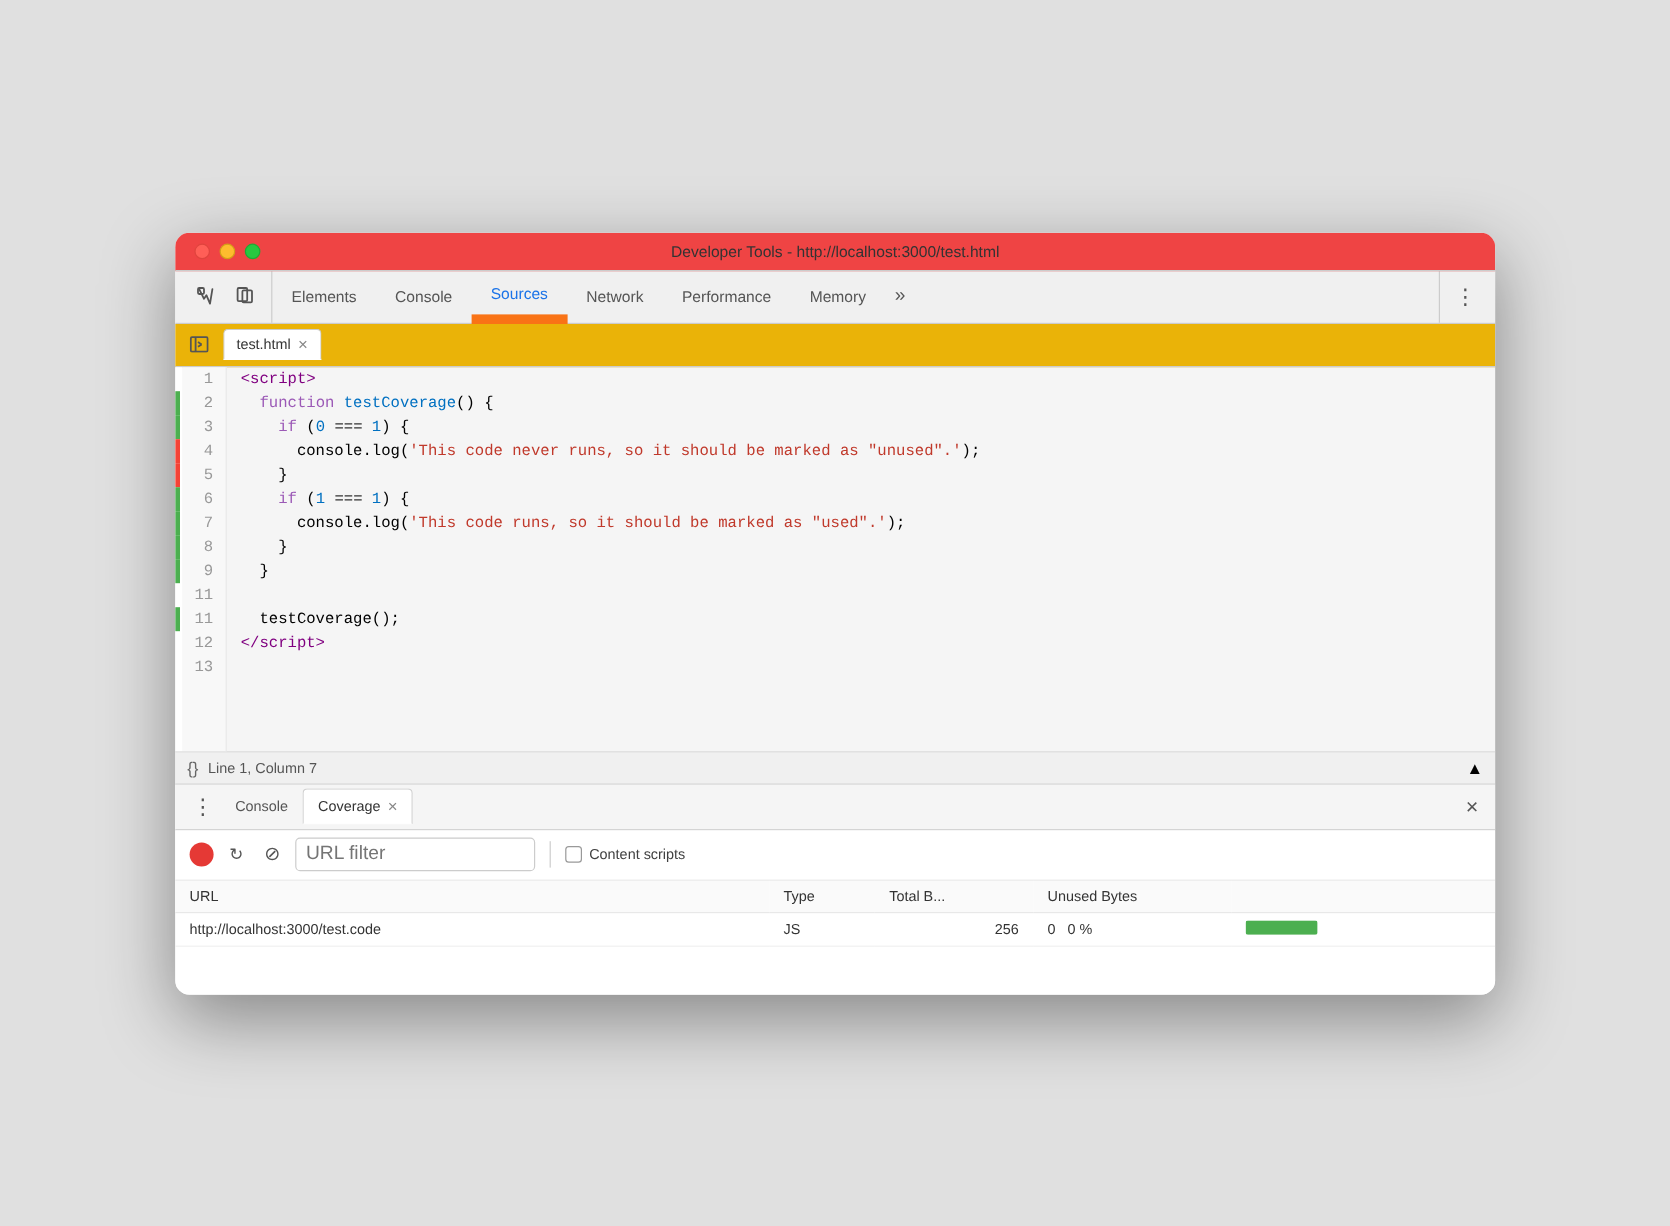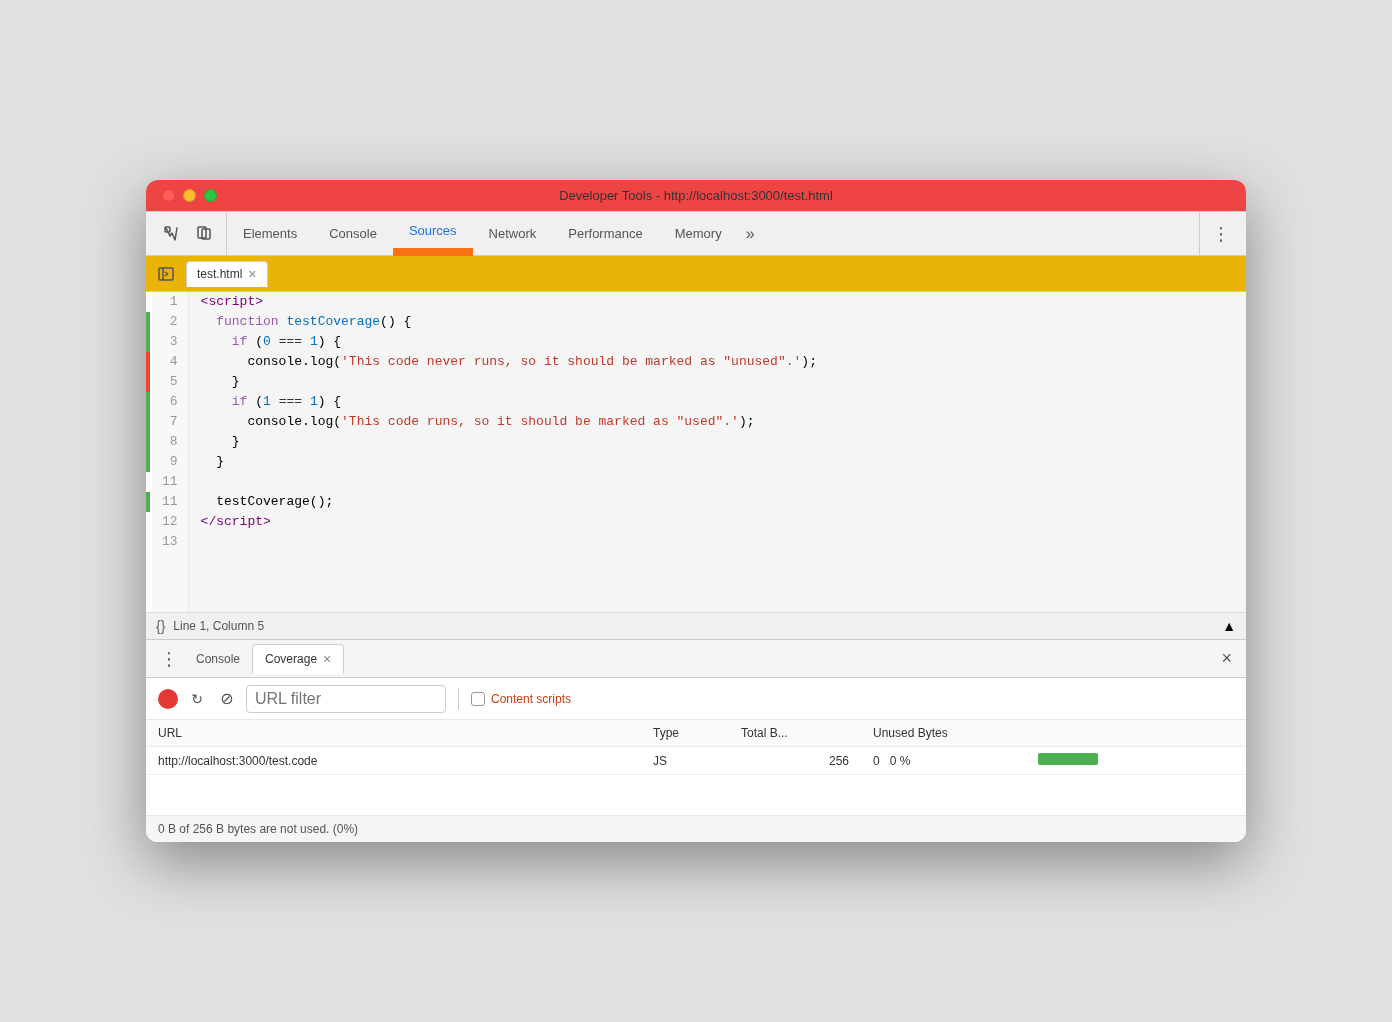--- a/index.html
+++ b/index.html
@@ -323,21 +323,21 @@
       width: 1px;
       height: 22px;
       background: #ccc;
       margin: 0 4px;
     }
     .content-scripts-label {
       display: flex;
       align-items: flex-start;
       gap: 6px;
       font-size: 12px;
-      color: #c2410c;
+      color: #404040;
       cursor: pointer;
     }
     .checkbox-custom {
       width: 14px;
       height: 14px;
       border: 1.5px solid #999;
       border-radius: 3px;
       background: #fff;
     }
     .coverage-table {
@@ -487,21 +487,21 @@
           <span class="line-num">11</span>
           <span class="line-num">12</span>
           <span class="line-num">13</span>
         </div>
       <div class="code-content" id="code-content"><span class="code-line"><span class="tag-purple">&lt;script&gt;</span></span><span class="code-line">  <span class="kw-purple">function</span> <span class="kw-blue">testCoverage</span>() {</span><span class="code-line">    <span class="kw-purple">if</span> (<span class="kw-blue">0</span> <span class="kw-dark">===</span> <span class="kw-blue">1</span>) {</span><span class="code-line">      console.log(<span class="kw-red">'This code never runs, so it should be marked as "unused".'</span>);</span><span class="code-line">    }</span><span class="code-line">    <span class="kw-purple">if</span> (<span class="kw-blue">1</span> <span class="kw-dark">===</span> <span class="kw-blue">1</span>) {</span><span class="code-line">      console.log(<span class="kw-red">'This code runs, so it should be marked as "used".'</span>);</span><span class="code-line">    }</span><span class="code-line">  }</span><span class="code-line"></span><span class="code-line">  testCoverage();</span><span class="code-line"><span class="tag-purple">&lt;/script&gt;</span></span><span class="code-line"></span></div>
     </div>
   </div>
 
   <div class="status-bar">
     <span class="status-bar-icon">{}</span>
-    <span>Line 1, Column 5</span>
+    <span>Line 1, Column 7</span>
     <div class="status-bar-right">
       <button style="background:none;border:none;cursor:pointer;font-size:14px;">▲</button>
     </div>
   </div>
 
   <div class="bottom-panel">
 
     <div class="bottom-tabs-bar">
       <span class="bottom-tab-dots">⋮</span>
       <div class="bottom-tab">
@@ -553,17 +553,14 @@
       <td class="col-bar">
         <div class="mini-bar-container">
           <div class="mini-bar-used" style="width:100%"></div>
         </div>
       </td>
     </tr>
         </tbody>
     </table>
     <div style="height:40px;"></div>
 
-    <div class="footer-bar">
-      <span>0 B of 256 B bytes are not used. (0%)</span>
-    </div>
   </div>
 </div>
 
 </body></html>

